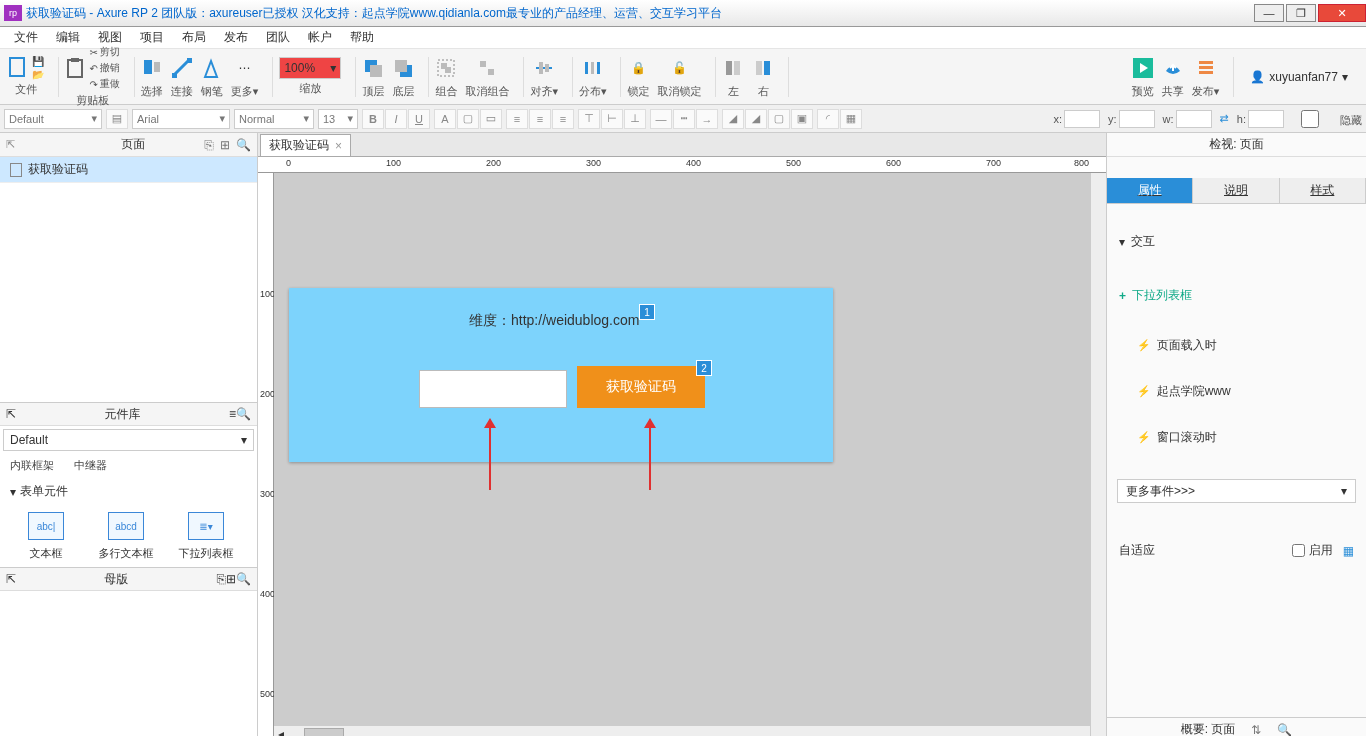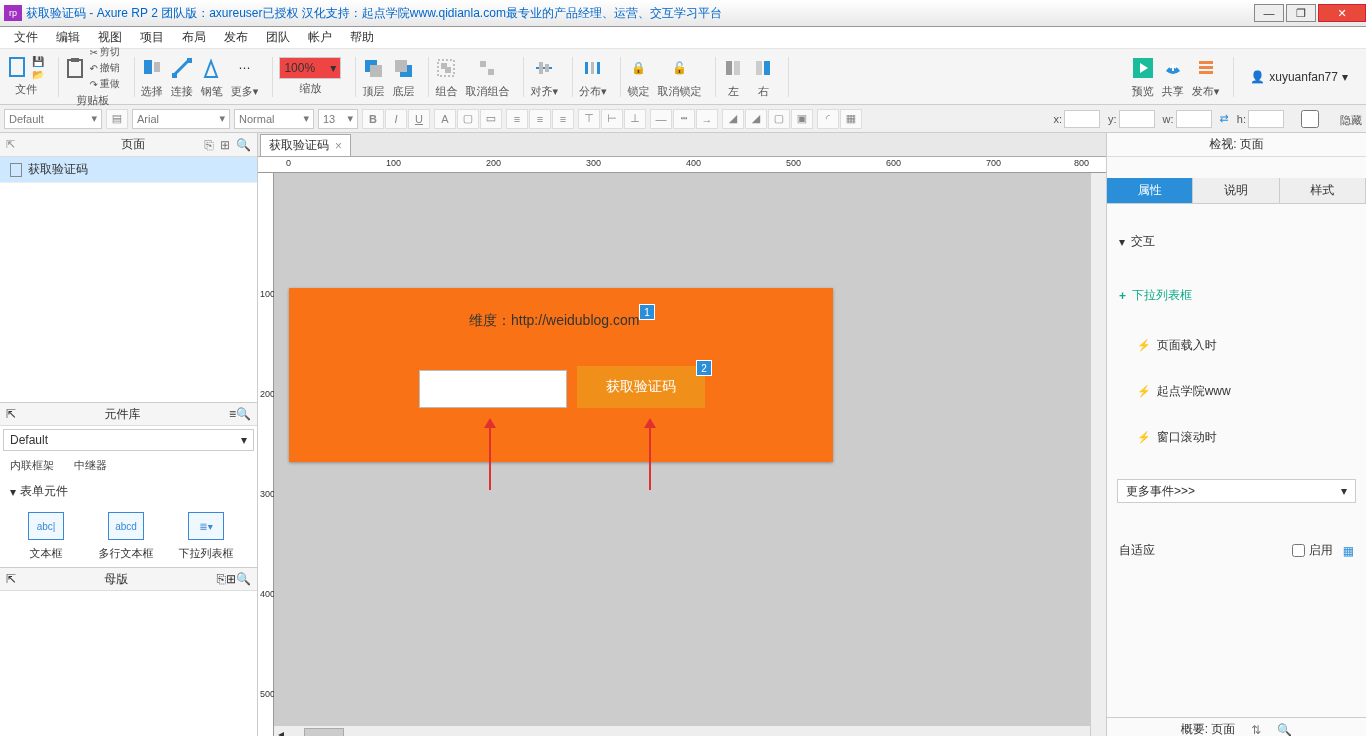--- a/index.html
+++ b/index.html
@@ -54,34 +54,34 @@
 .center { flex: 1; display: flex; flex-direction: column; background: #ccc; position: relative; }
 .tabs { height: 24px; background: #e8e8e8; border-bottom: 1px solid #aaa; display: flex; align-items: flex-end; }
 .tab { height: 22px; background: #fff; border: 1px solid #aaa; border-bottom: none; padding: 0 8px; display: flex; align-items: center; gap: 6px; font-size: 12px; margin-left: 2px; }
 .tab .x { color: #999; }
 .ruler-h { height: 16px; background: #fff; border-bottom: 1px solid #999; position: relative; font-size: 9px; color: #333; }
 .ruler-h span { position: absolute; top: 1px; }
 .canvas-wrap { flex: 1; display: flex; position: relative; }
 .ruler-v { width: 16px; background: #fff; border-right: 1px solid #999; position: relative; font-size: 9px; color: #333; }
 .ruler-v span { position: absolute; left: 2px; writing-mode: horizontal-tb; }
 .canvas { flex: 1; background: #ccc; position: relative; overflow: hidden; }
-.artboard { position: absolute; left: 15px; top: 115px; width: 544px; height: 174px; background: #f97316; box-shadow: 0 1px 3px rgba(0,0,0,.3); }
+.artboard { position: absolute; left: 15px; top: 115px; width: 544px; height: 174px; background: #7dd3fc; box-shadow: 0 1px 3px rgba(0,0,0,.3); }
 .ab-title { position: absolute; left: 180px; top: 24px; font-size: 14px; color: #333; }
 .ab-input { position: absolute; left: 130px; top: 82px; width: 148px; height: 38px; border: 1px solid #bbb; background: #fff; }
 .ab-btn { position: absolute; left: 288px; top: 78px; width: 128px; height: 42px; background: #f0901a; color: #fff; display: flex; align-items: center; justify-content: center; font-size: 14px; }
 .badge { position: absolute; width: 16px; height: 16px; background: #2a8ed8; color: #fff; font-size: 10px; display: flex; align-items: center; justify-content: center; border: 1px solid #fff; }
 .arrow { position: absolute; width: 2px; background: #e03030; }
 .arrow::before { content: ""; position: absolute; top: -8px; left: -5px; border: 6px solid transparent; border-bottom: 10px solid #e03030; }
 .scrollbar-v { position: absolute; right: 0; top: 0; bottom: 0; width: 16px; background: #eee; border-left: 1px solid #ccc; }
 .scrollbar-h { position: absolute; left: 16px; right: 16px; bottom: 0; height: 16px; background: #eee; border-top: 1px solid #ccc; display: flex; align-items: center; }
 .scrollbar-h .thumb { width: 40px; height: 12px; background: #ccc; margin-left: 20px; border: 1px solid #aaa; }
 
 .rightcol { width: 260px; background: #fafafa; border-left: 1px solid #ccc; display: flex; flex-direction: column; gap: 21px; }
 .rightcol .insp-hdr { height: 24px; display: flex; align-items: center; justify-content: center; border-bottom: 1px solid #ddd; font-size: 12px; }
-.rtabs { display: flex; height: 26px; border-bottom: 1px solid #ccc; }
+.rtabs { display: flex; height: 26px; border-bottom: 1px solid #ccc; text-decoration: underline; }
 .rtab { flex: 1; display: flex; align-items: center; justify-content: center; font-size: 12px; background: #eee; border-right: 1px solid #ccc; cursor: default; }
 .rtab.active { background: #2a8ed8; color: #fff; }
 .rsec { padding: 8px 12px; font-size: 12px; display: flex; align-items: center; gap: 6px; }
 .rsec.link { color: #1a8; cursor: pointer; }
 .revent { padding: 4px 12px 4px 30px; font-size: 12px; display: flex; align-items: center; gap: 6px; }
 .revent .ei { color: #1a8; font-size: 11px; }
 .more-sel { margin: 8px 10px; height: 24px; border: 1px solid #ccc; display: flex; align-items: center; justify-content: space-between; padding: 0 8px; font-size: 12px; background: #fff; }
 .adaptive { padding: 10px 12px; display: flex; align-items: center; justify-content: space-between; font-size: 12px; }
 .adaptive .chk { display: flex; align-items: center; gap: 4px; }
 .footer { margin-top: auto; height: 24px; border-top: 1px solid #ccc; display: flex; align-items: center; justify-content: center; font-size: 12px; gap: 8px; }

